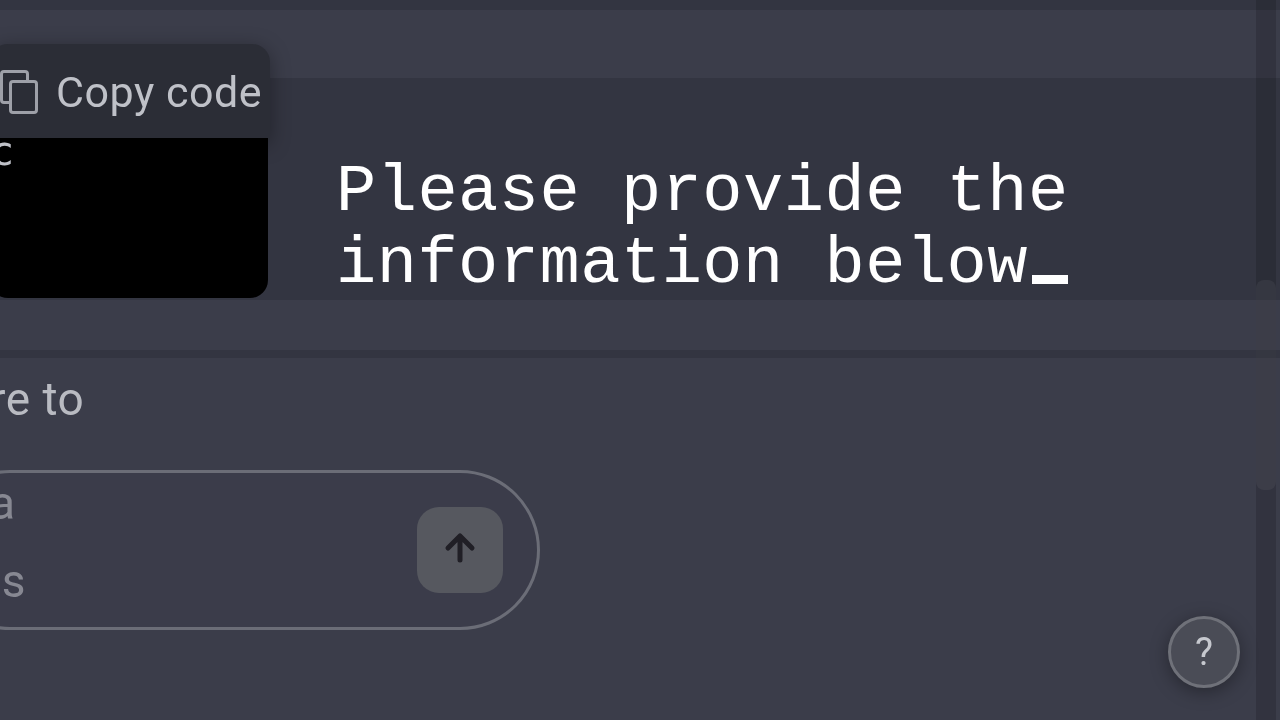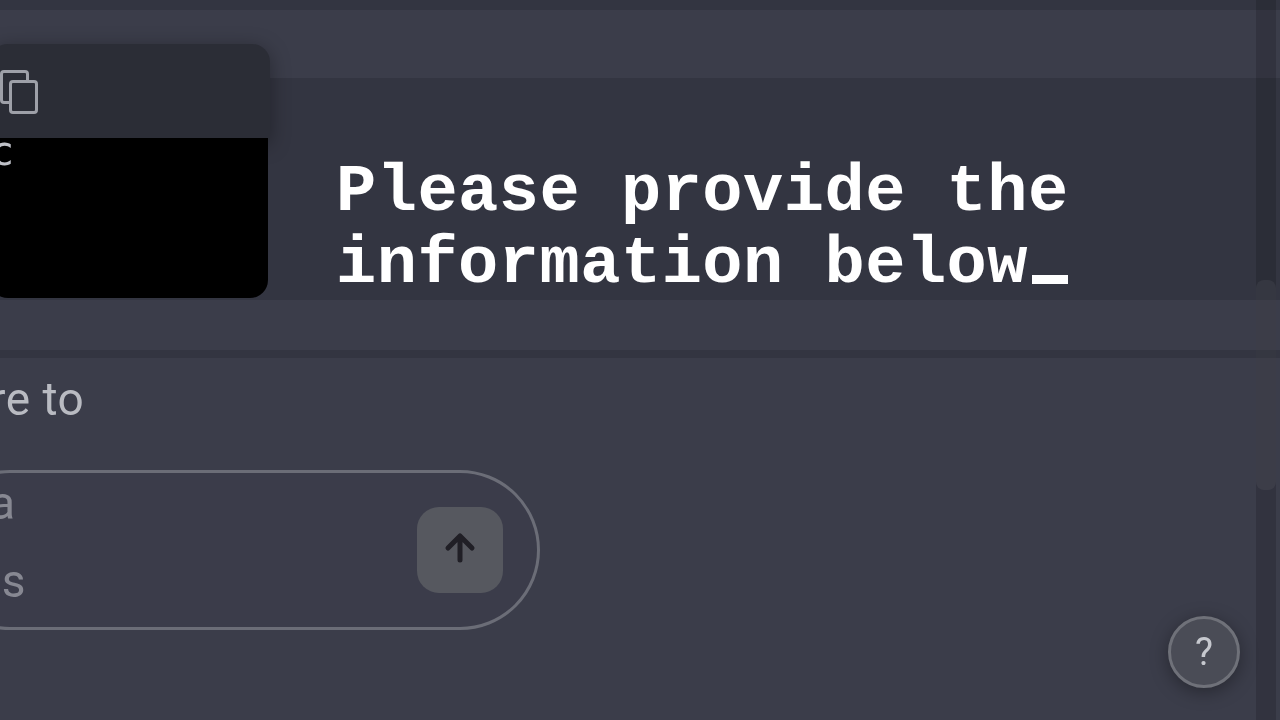--- a/index.html
+++ b/index.html
@@ -79,21 +79,21 @@
     font-family: "SF Mono", Consolas, monospace;
   }
 
   
   .glitch-wrap {
     position: absolute;
     left: 336px;
     top: 156px;
     font-family: "Courier New", Courier, monospace;
     font-size: 67px;
-    font-weight: 700;
+    font-weight: 400;
     line-height: 1.08;
     letter-spacing: 0.5px;
   }
   .glitch {
     position: relative;
     color: #fff;
   }
   .glitch::before,
   .glitch::after {
     content: attr(data-text);
@@ -198,20 +198,21 @@
 <div class="band mid2"></div>
 
 <div class="scroll-track"></div>
 <div class="scroll-thumb"></div>
 
 <div class="code-header">
   <span class="copy-icon">
     <span class="back"></span>
       <span class="front"></span>
   </span>
+  <span class="copy-label">Copy code</span>
 </div>
 <div class="code-body">
   <span class="c">c</span>
 </div>
 
 <div class="glitch-wrap">
   <div class="glitch" data-text="Please provide the"><span>Please provide the</span></div>
   <div class="glitch" data-text="information below"><span>information below</span><span class="cursor"></span></div>
 </div>
 

